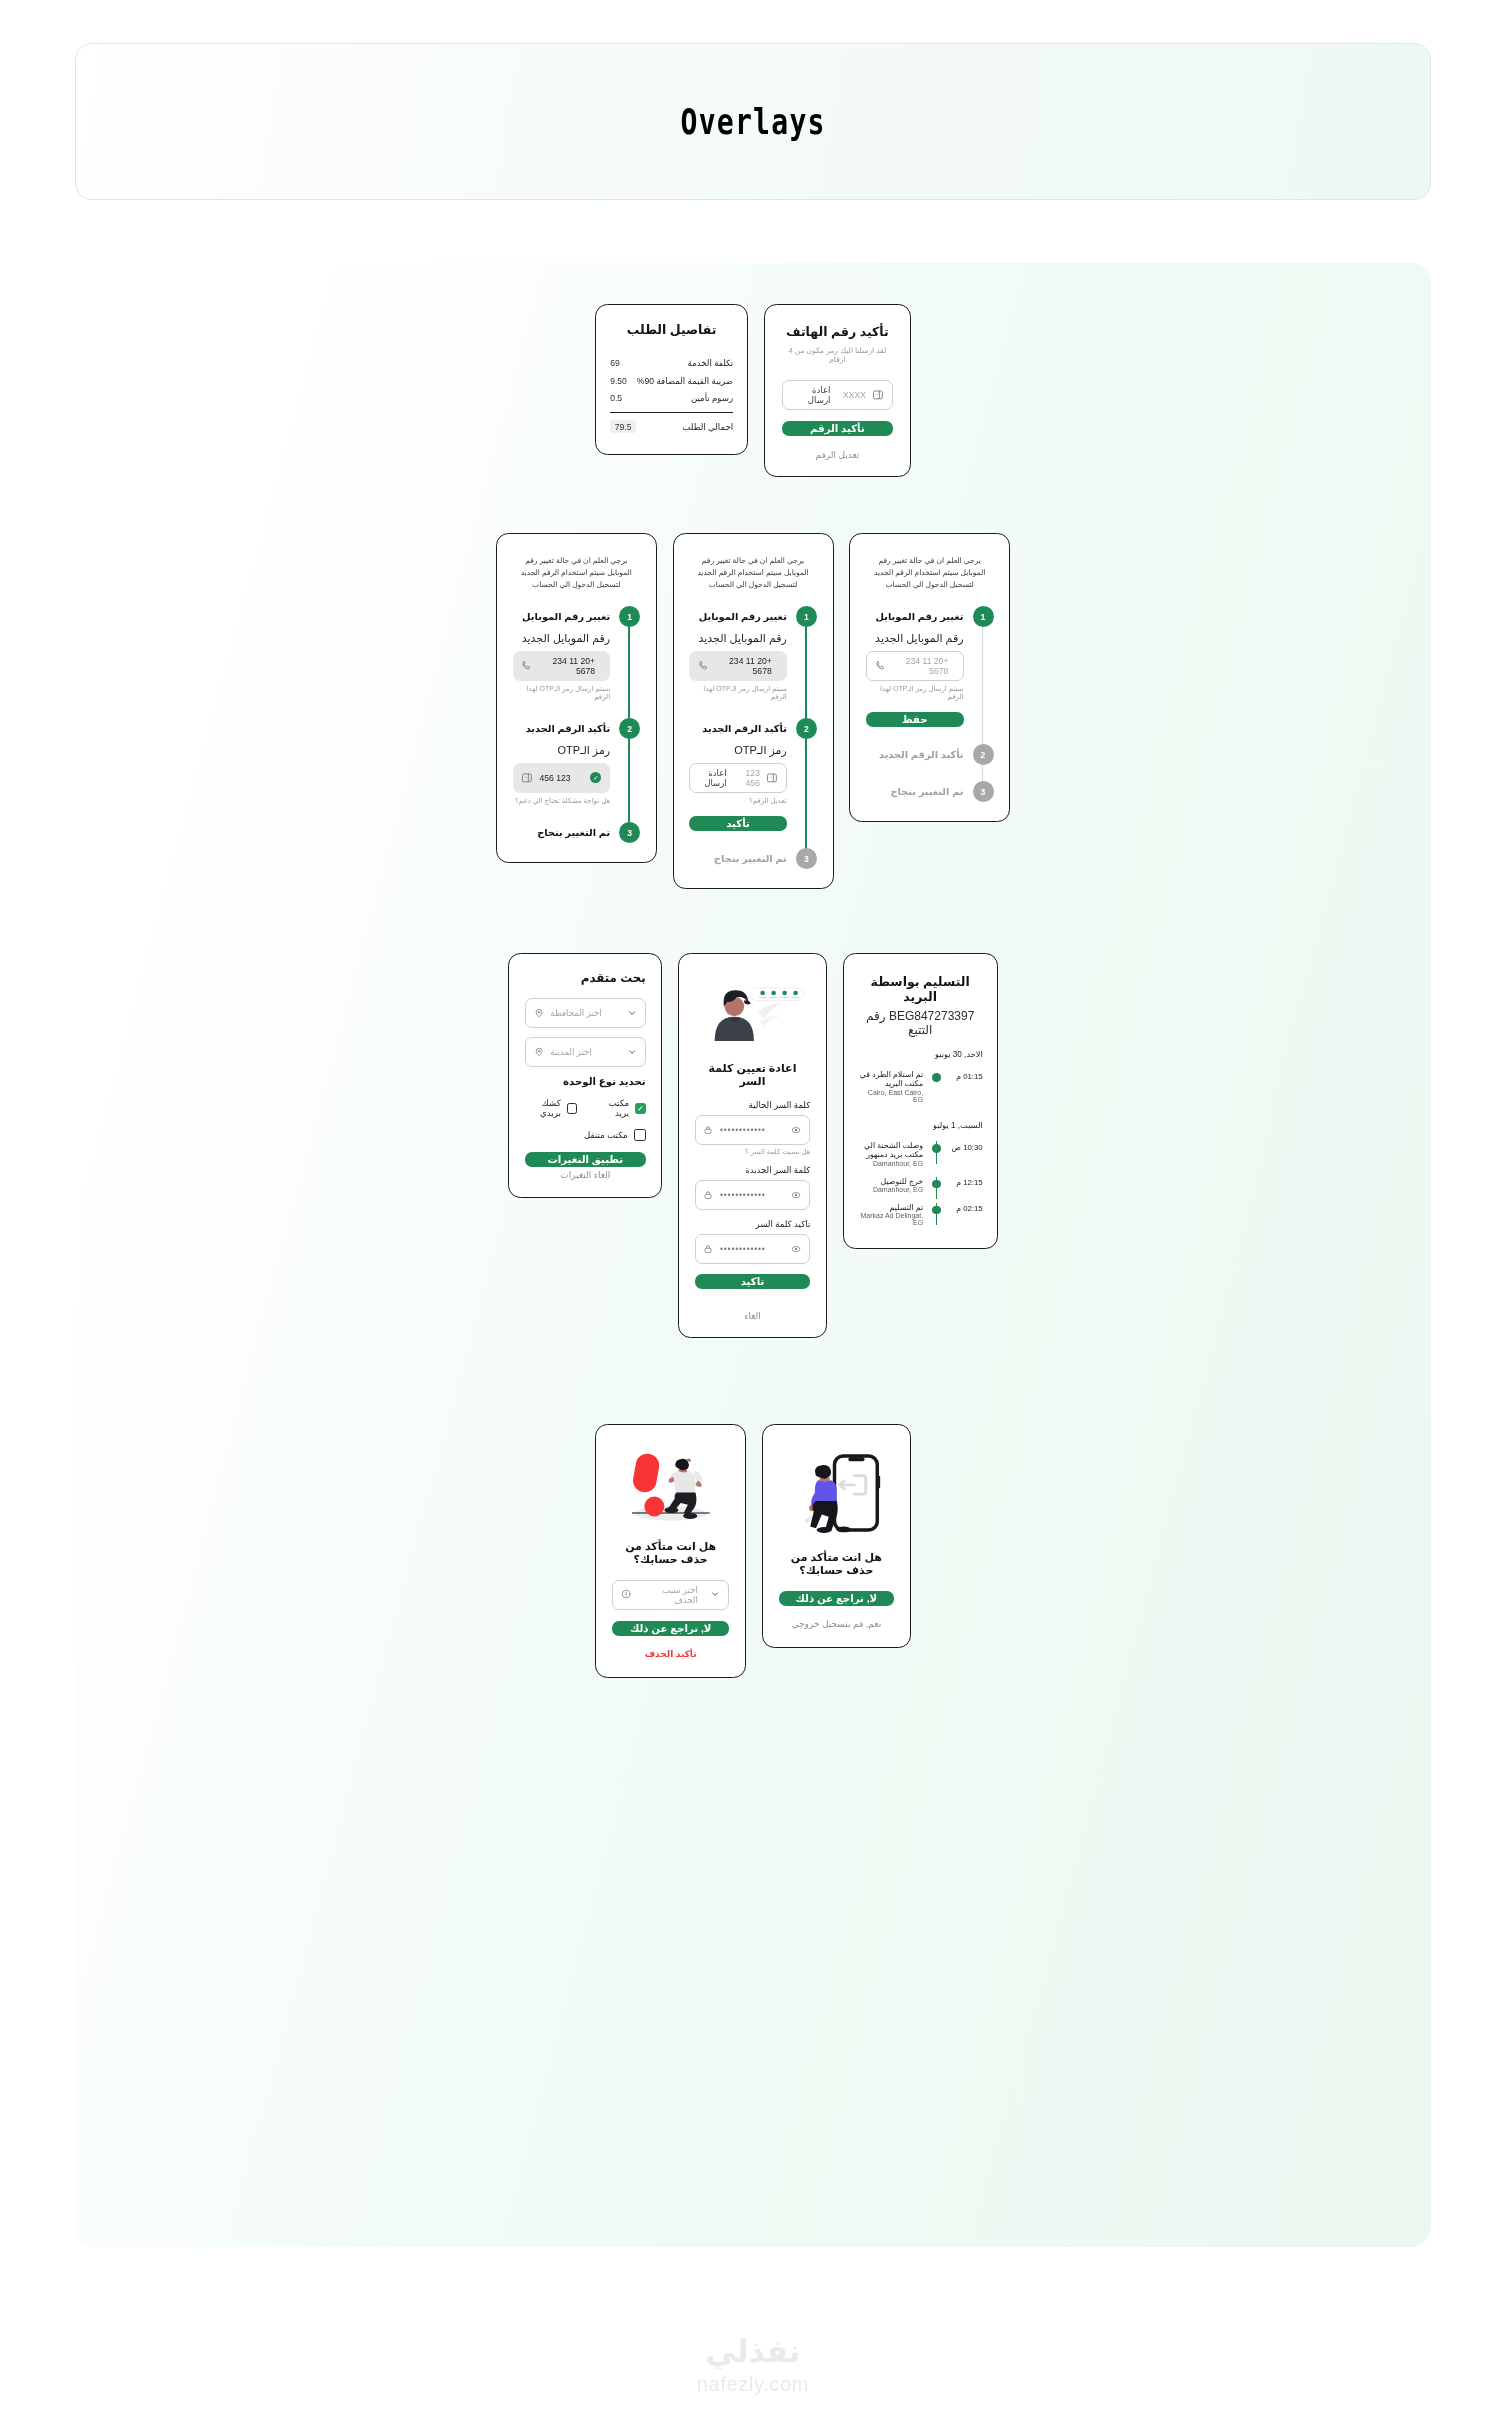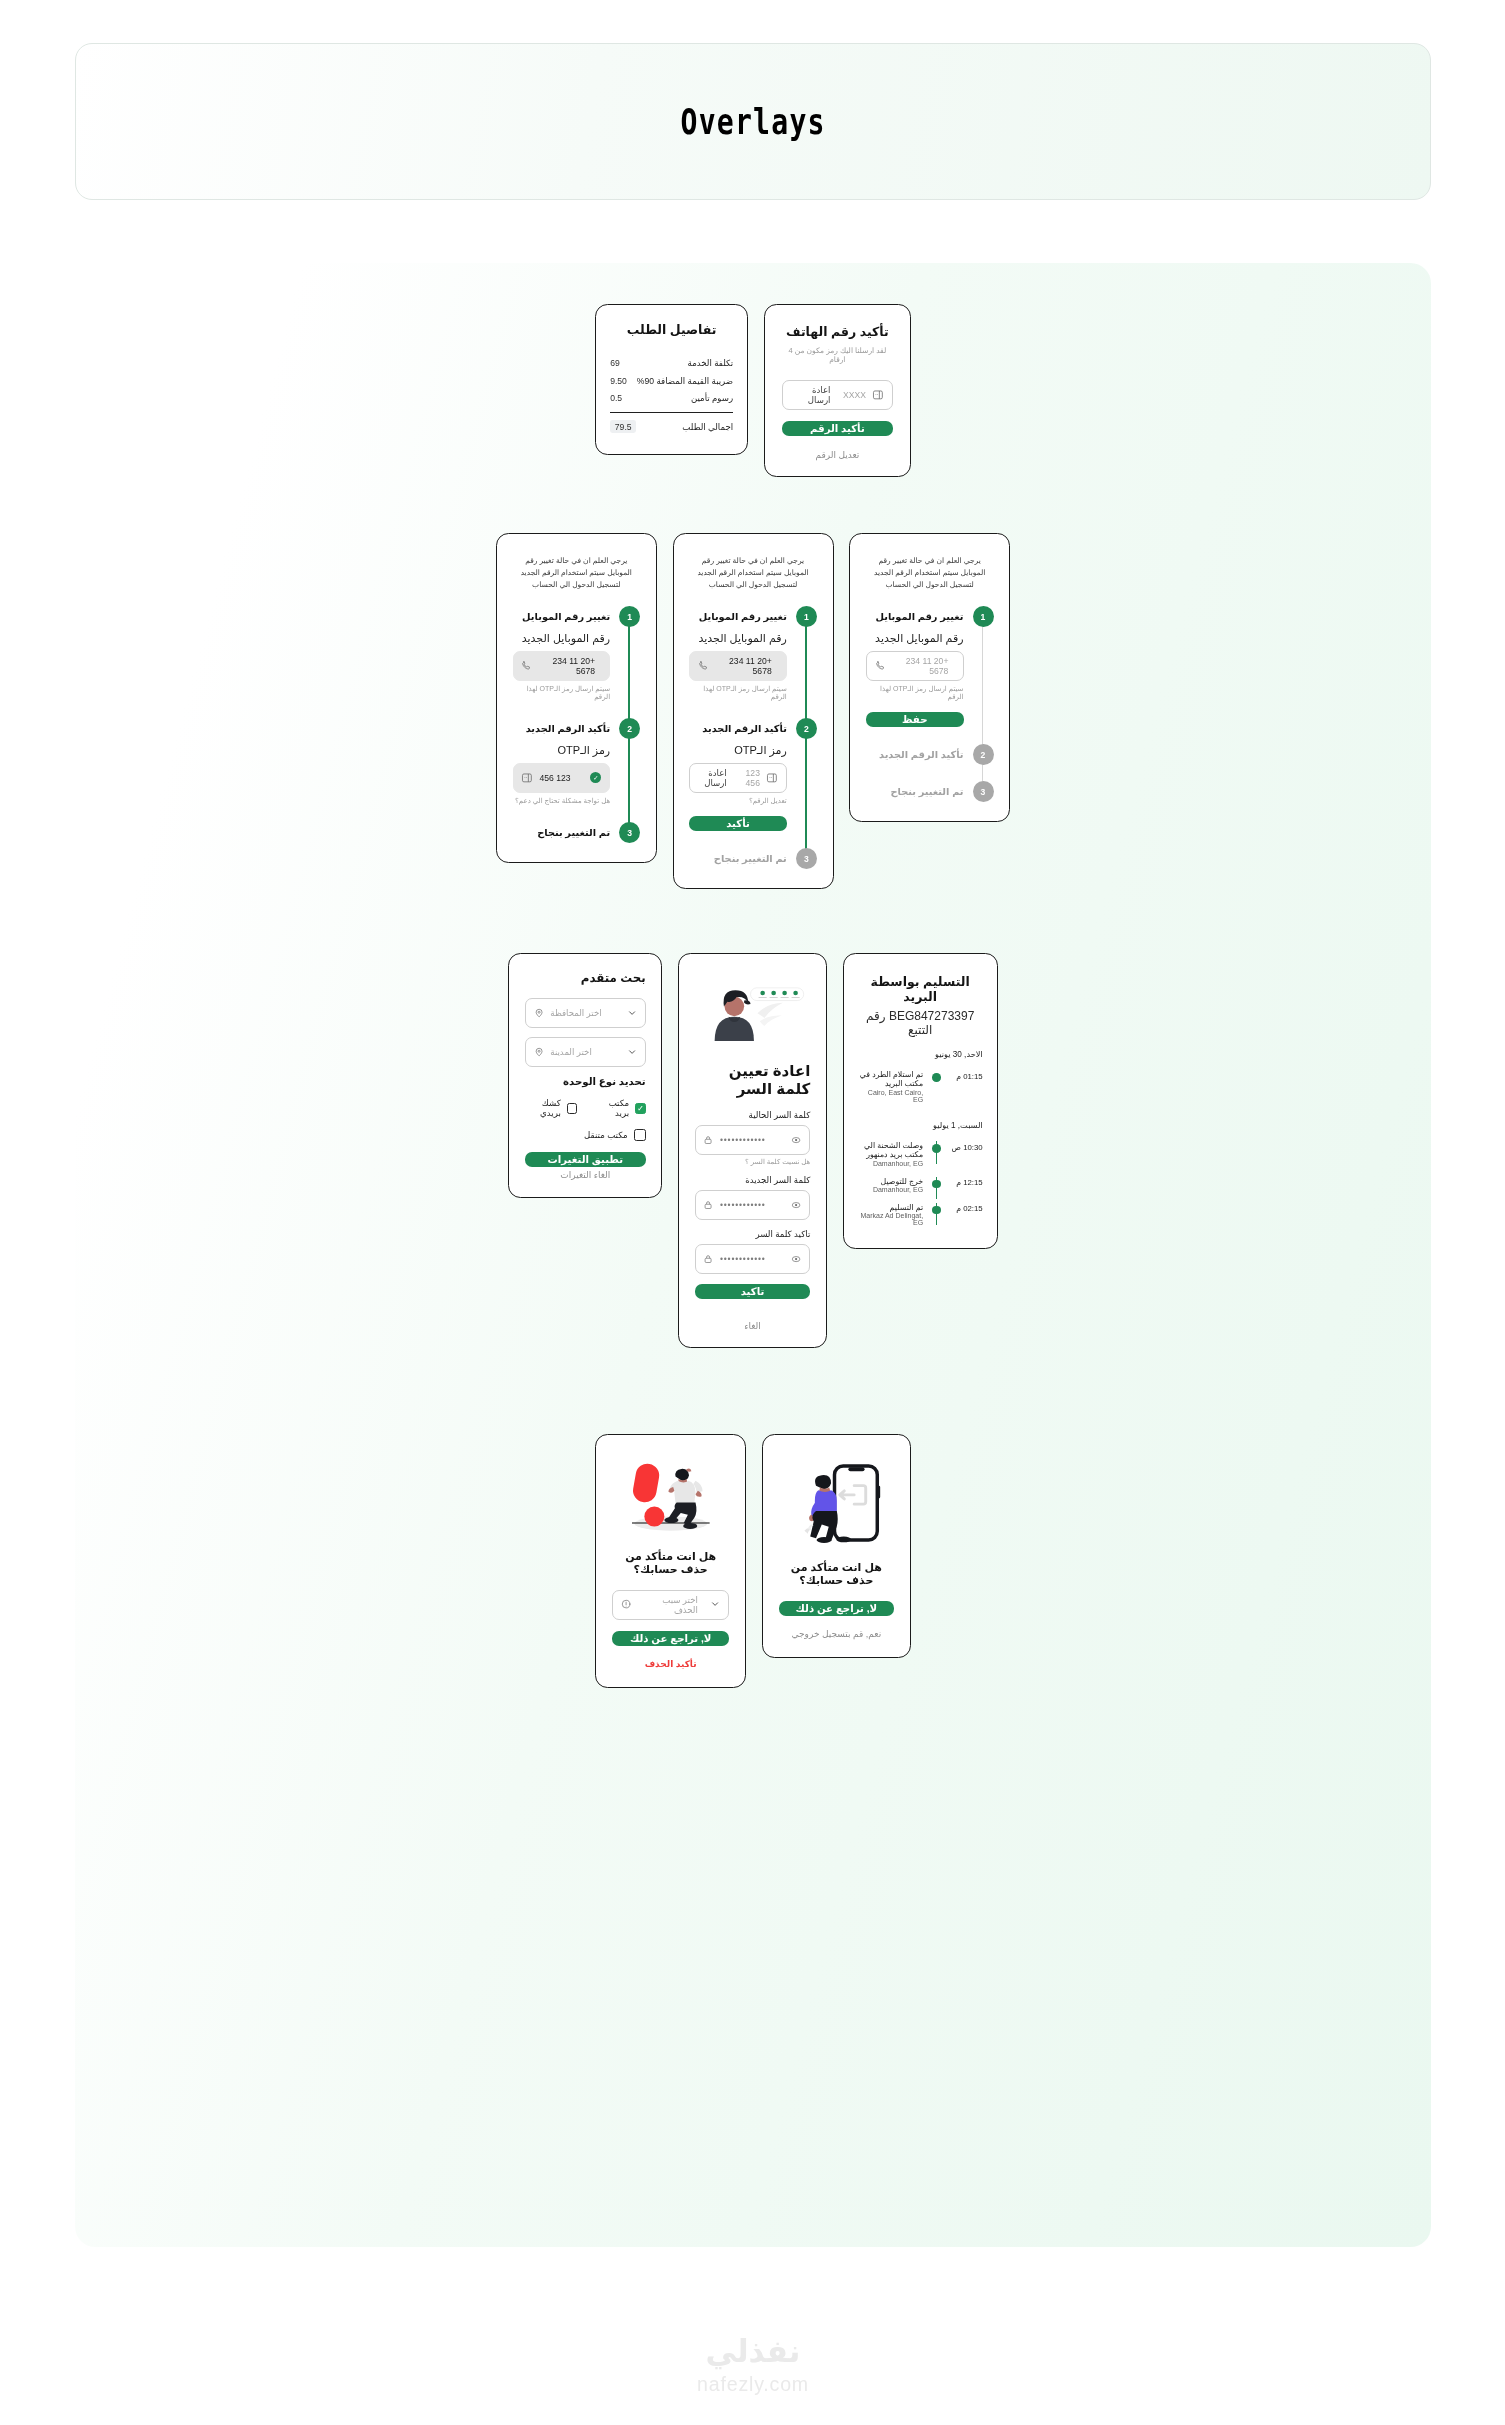--- a/index.html
+++ b/index.html
@@ -178,21 +178,21 @@
   .tl-dotcol { width: 14px; flex: 0 0 14px; display: flex; justify-content: center; position: relative; }
   .tl-dot { width: 8.6px; height: 8.6px; border-radius: 50%; background: #1f8a55; margin-top: 3.1px; z-index: 2; }
   .tl-line { position: absolute; top: 0; bottom: -11px; left: 50%; width: 1.6px; margin-left: -0.8px; background: #1f8a55; }
   .tl-text { flex: 1; text-align: right; }
   .tl-main { font-size: 7.8px; color: #1a1a1a; }
   .tl-sub { font-size: 7px; color: #5d5d5d; direction: ltr; text-align: right; margin-top: 0.8px; }
 
   
   #card-password-reset { width: 149px; padding: 17px 15.7px 15.7px; }
   .illus-pass { height: 78px; position: relative; margin: 4.7px 0 7.8px; }
-  #card-password-reset .sec-title { font-size: 15px; font-weight: 700; color: #141414; text-align: right; margin-bottom: 12.5px; }
+  #card-password-reset .sec-title { font-size: 11px; font-weight: 700; color: #141414; text-align: center; margin-bottom: 12.5px; }
   .pw-label { font-size: 8.6px; color: #1b1b1b; margin: 0 0 4.7px; }
   .pw-field { margin-bottom: 3.1px; }
   .pw-dots { color: #7d7d7d; letter-spacing: 0.8px; font-size: 8.6px; }
   #card-password-reset .btn-primary { margin-top: 9.4px; }
   #card-password-reset .btn-link { margin-top: 22px; }
 
   
   #card-advanced-search { width: 154px; padding: 17px 15.7px 15.7px; }
   #card-advanced-search .sec-title { font-size: 11.8px; font-weight: 700; color: #141414; text-align: right; margin-bottom: 12.5px; }
   #card-advanced-search .field { margin-bottom: 9.4px; }

